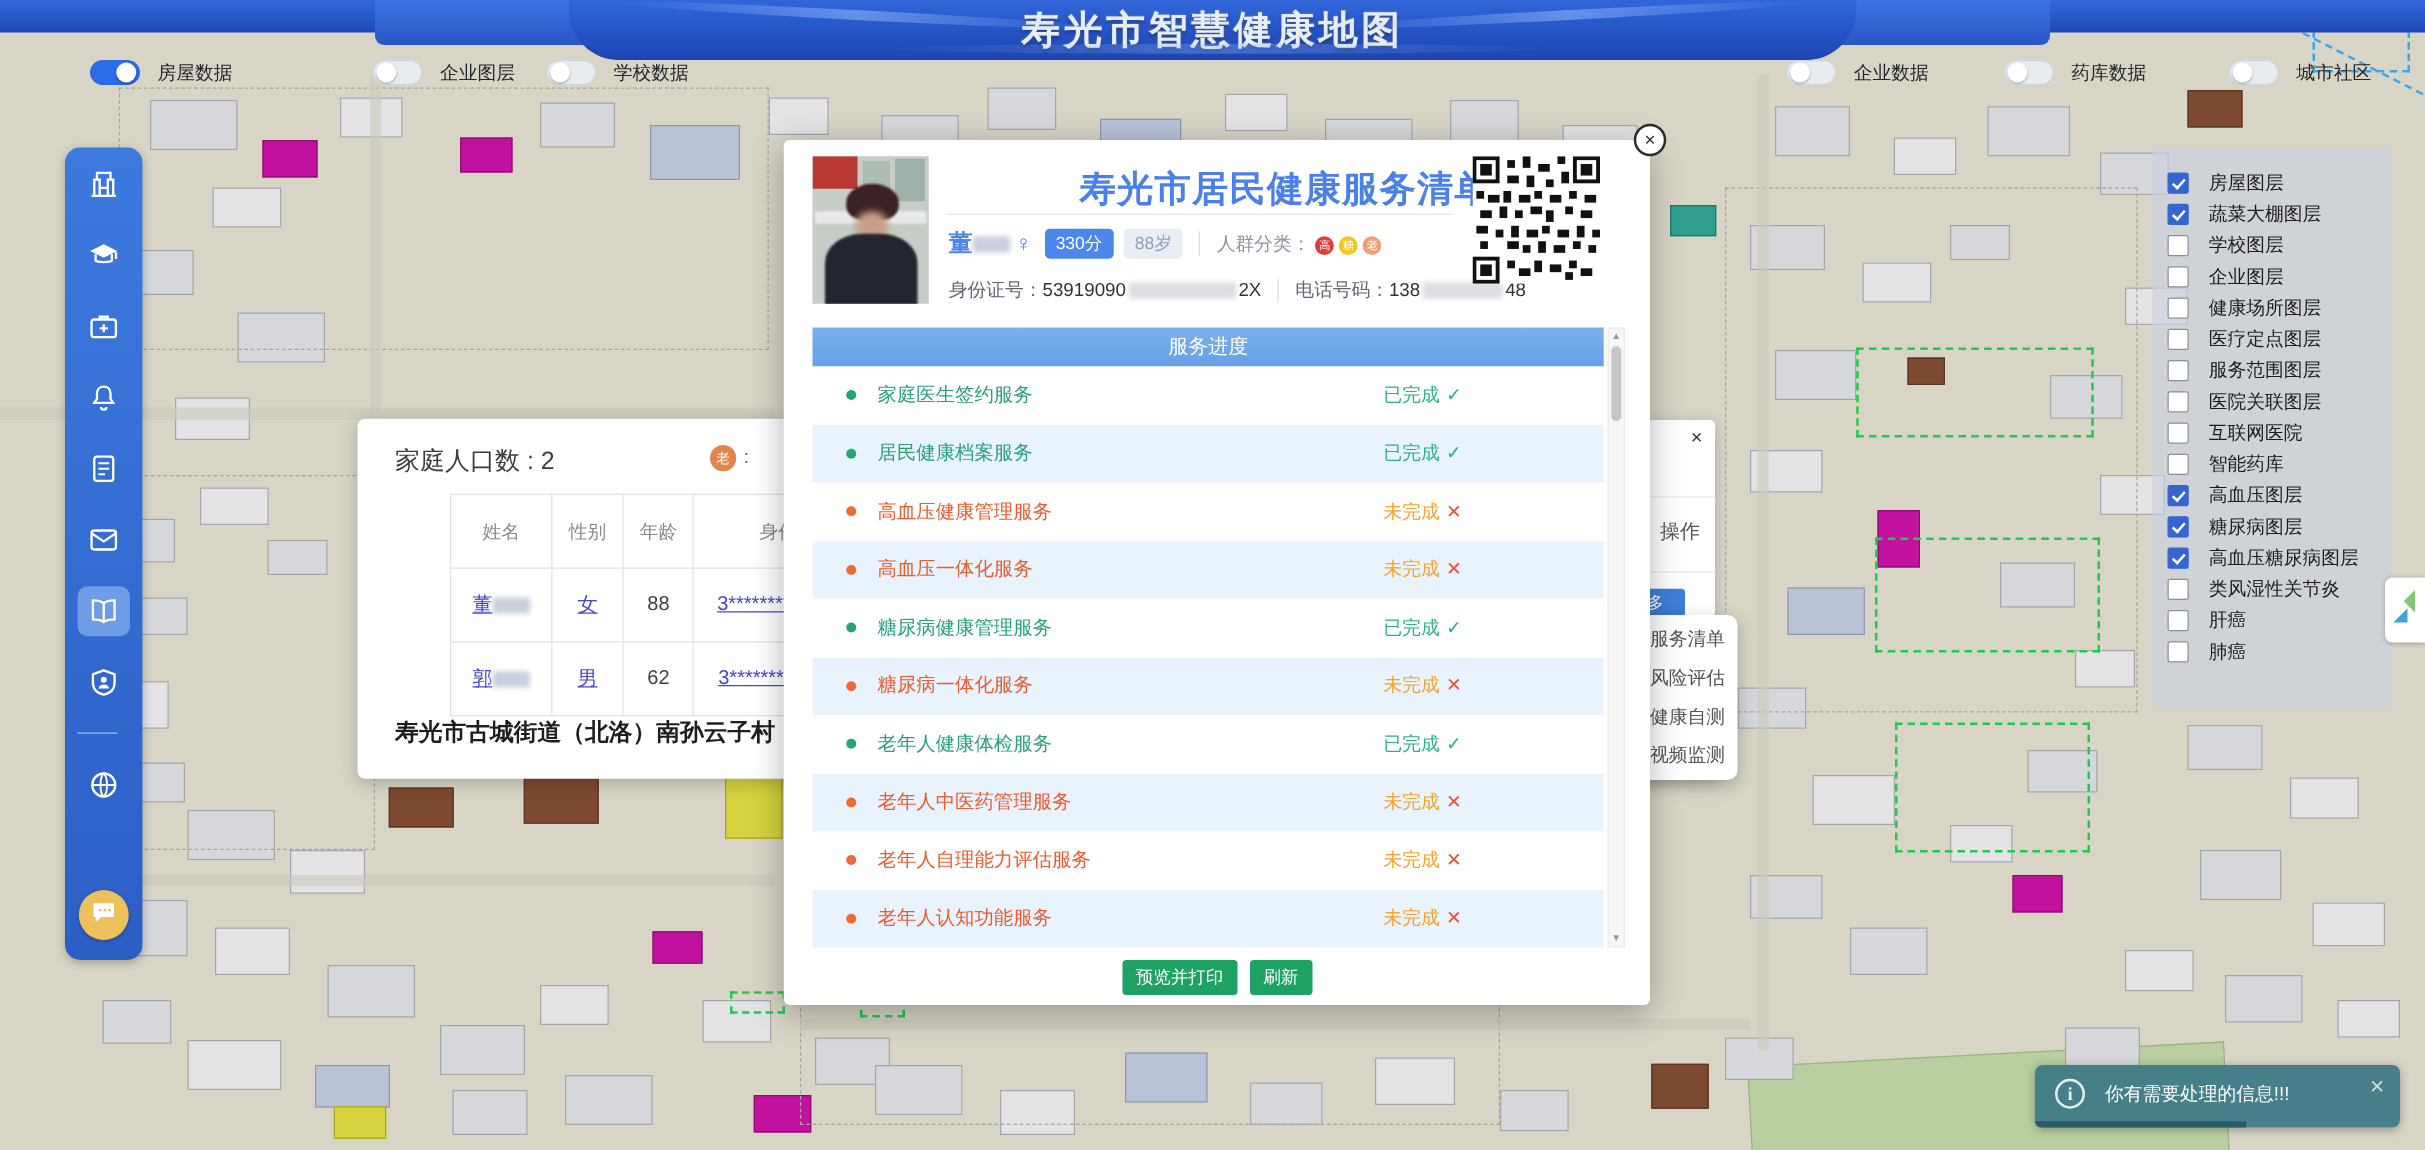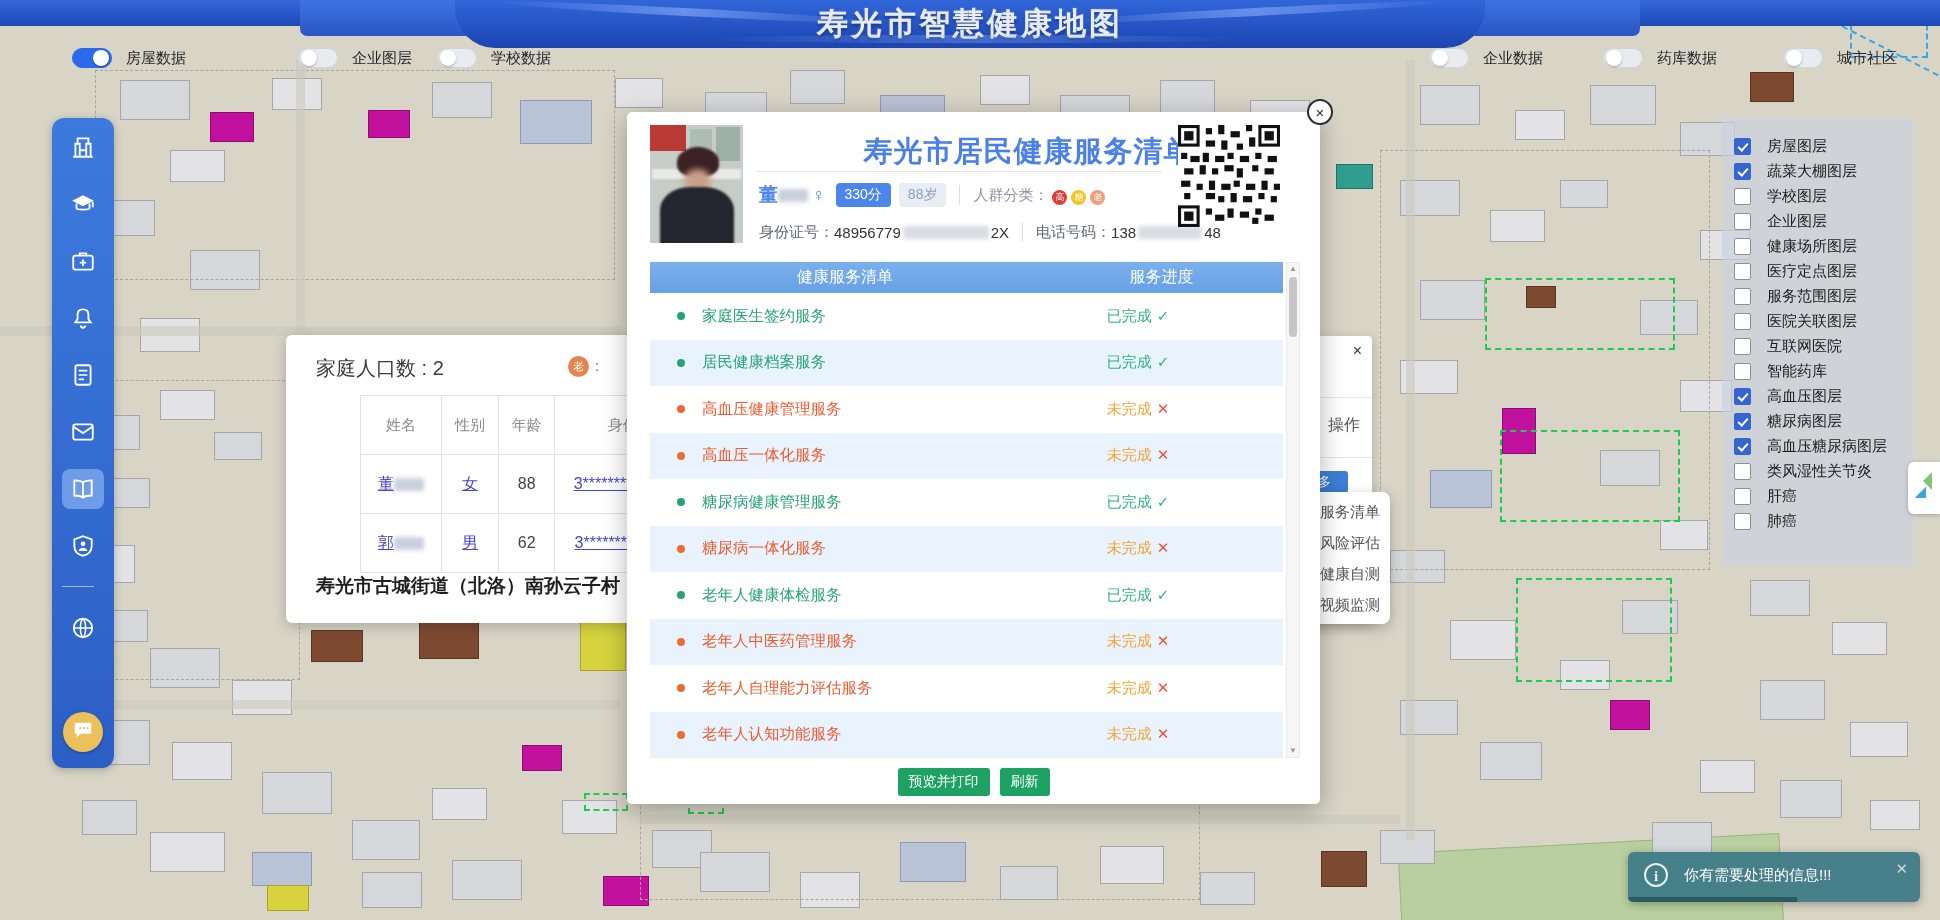--- a/index.html
+++ b/index.html
@@ -559,21 +559,21 @@
       <span class="female">♀</span>
       <span class="badge-score">330分</span>
       <span class="badge-age">88岁</span>
       <span class="vsep"></span>
       <span class="grp-label">人群分类：</span>
       <span id="gdots"><span class="gdot" style="background: rgb(226, 59, 59);">高</span><span class="gdot" style="background: rgb(242, 197, 29);">糖</span><span class="gdot" style="background: rgb(239, 158, 118);">老</span></span>
     </div>
 
     <div class="person-row2">
       <span class="p-label">身份证号：</span>
-      <span>48956779</span>
+      <span>53919090</span>
       <span class="blur-id"></span>
       <span>2X</span>
       <span class="vsep"></span>
       <span class="p-label">电话号码：</span>
       <span>138</span>
       <span class="blur-ph"></span>
       <span>48</span>
     </div>
 
     <div class="qr">
@@ -636,21 +636,20 @@
             <rect x="16" y="27" width="2" height="3"></rect>
             <rect x="20" y="28" width="3" height="2"></rect>
           <rect x="25" y="27" width="2" height="2"></rect>
             <rect x="28" y="29" width="3" height="2"></rect>
             <rect x="24" y="30" width="2" height="2"></rect>
         </g>
       </svg>
     </div>
 
     <div class="svc-header">
-      <span class="h1">健康服务清单</span>
       <span class="h2">服务进度</span>
     </div>
 
     <div id="svc-rows">
 
         <div class="svc-row done-true">
           <span class="dot"></span>
           <span class="svc-name">家庭医生签约服务</span>
           <span class="svc-right">
             <span class="svc-status">已完成</span>

